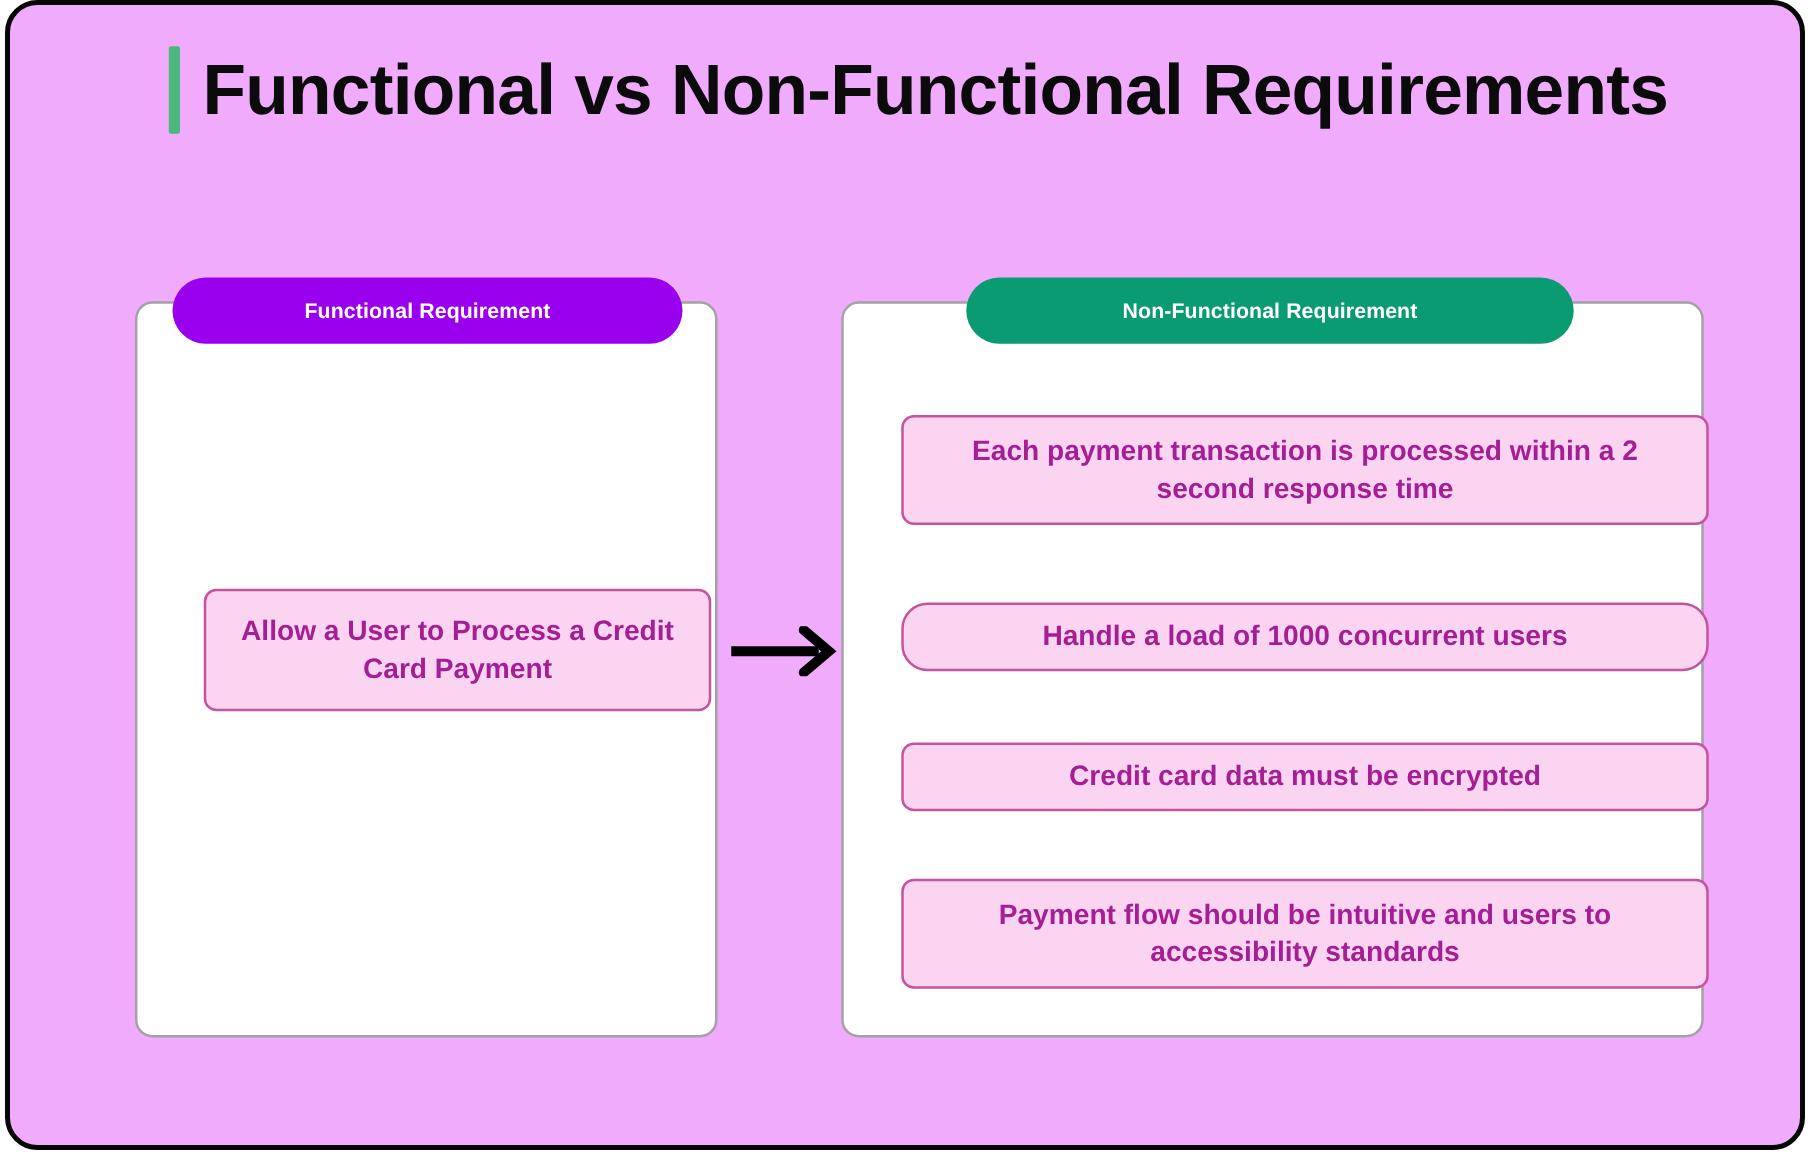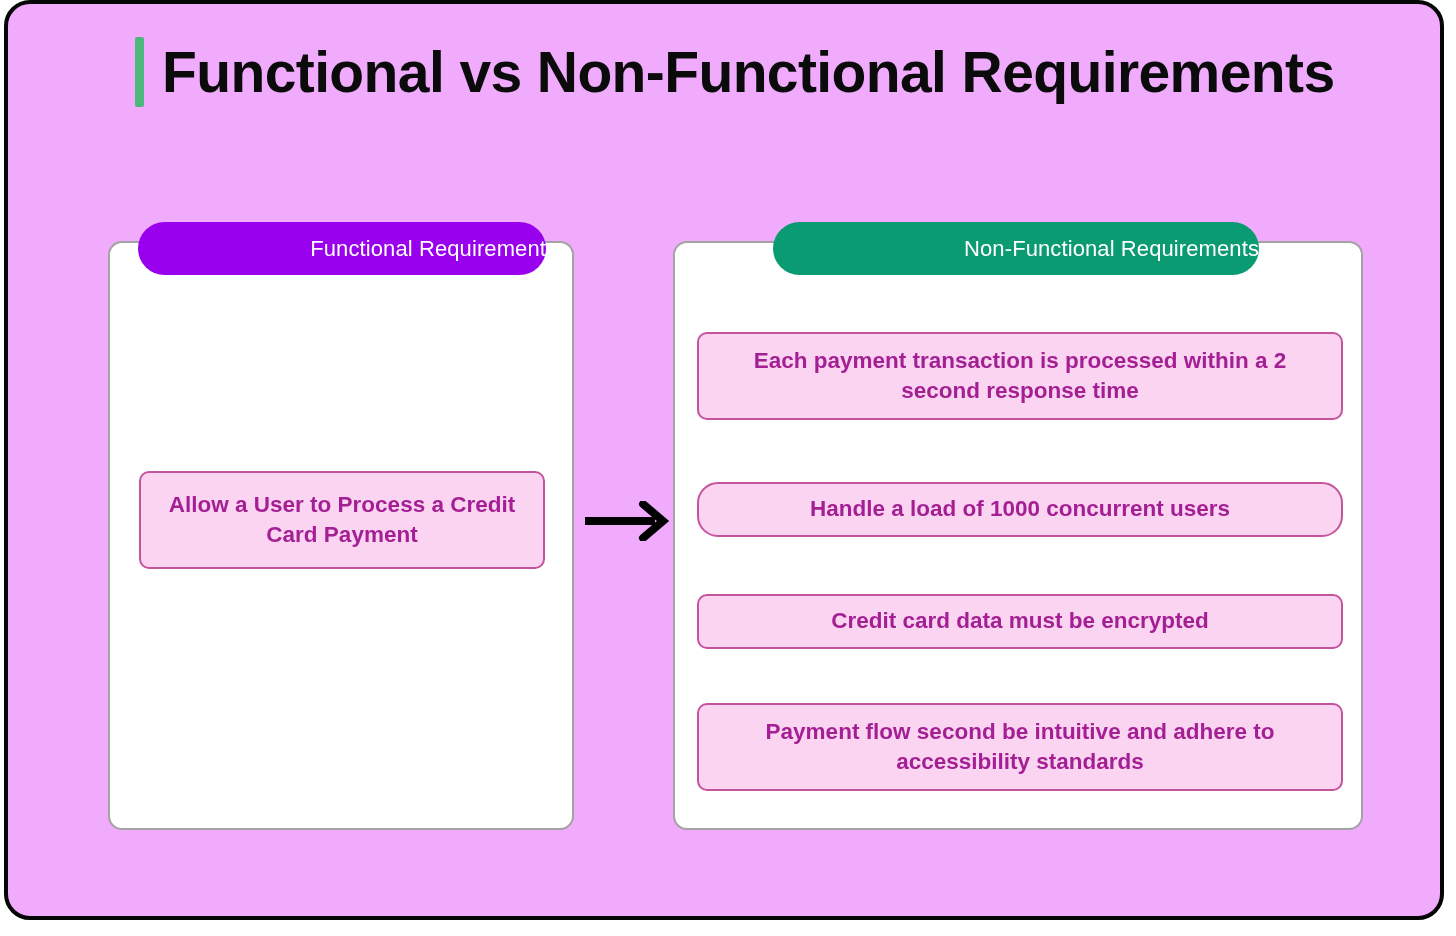--- a/index.html
+++ b/index.html
@@ -63,25 +63,25 @@
     box-sizing: border-box;
   }
   .panel-left  { left: 100px; top: 237px; width: 466px; height: 589px; }
   .panel-right { left: 665px; top: 237px; width: 690px; height: 589px; }
 
   
   .pill {
     position: absolute;
     display: flex;
     align-items: center;
-    justify-content: flex-end;
+    justify-content: center;
     border-radius: 999px;
     color: #ffffff;
-    font-size: 22px;
-    font-weight: 400;
+    font-size: 17px;
+    font-weight: 700;
     letter-spacing: 0.1px;
     white-space: nowrap;
     box-sizing: border-box;
   }
   .pill-functional {
     left: 130px;  top: 218px;
     width: 408px; height: 53px;
     background: #9900ee;
   }
   .pill-nonfunctional {
@@ -99,20 +99,21 @@
     box-sizing: border-box;
     display: flex;
     align-items: center;
     justify-content: center;
     text-align: center;
     color: #a51f94;
     font-size: 22.5px;
     font-weight: 700;
     line-height: 1.34;
     padding: 6px 14px;
+    margin-left: 24px;
   }
 
   .req-left-1  { left: 131px; top: 467px; width: 406px; height: 98px; }
 
   .req-right-1 { left: 689px; top: 328px; width: 646px; height: 88px; }
   .req-right-2 { left: 689px; top: 478px; width: 646px; height: 55px; border-radius: 21px; }
   .req-right-3 { left: 689px; top: 590px; width: 646px; height: 55px; }
   .req-right-4 { left: 689px; top: 699px; width: 646px; height: 88px; }
 
   
@@ -147,29 +148,29 @@
   <div class="arrow">
     <svg width="88" height="40" viewBox="0 0 88 40" xmlns="http://www.w3.org/2000/svg" aria-hidden="true">
       <line x1="2" y1="20" x2="72" y2="20" stroke="#000000" stroke-width="8" stroke-linecap="butt"></line>
       <polyline points="60,3 80,20 60,37" fill="none" stroke="#000000" stroke-width="8" stroke-linecap="round" stroke-linejoin="miter"></polyline>
     </svg>
   </div>
 
   <div class="panel panel-right"></div>
 
   <div class="pill pill-nonfunctional">
-    <span>Non-Functional Requirements</span>
+    <span>Non-Functional Requirement</span>
   </div>
 
   <div class="req-box req-right-1">
     <span>Each payment transaction is processed within a 2 second response time</span>
   </div>
   <div class="req-box req-right-2">
     <span>Handle a load of 1000 concurrent users</span>
   </div>
   <div class="req-box req-right-3">
     <span>Credit card data must be encrypted</span>
   </div>
   <div class="req-box req-right-4">
-    <span>Payment flow second be intuitive and adhere to accessibility standards</span>
+    <span>Payment flow should be intuitive and users to accessibility standards</span>
   </div>
 
 </div>
 
 </body></html>

